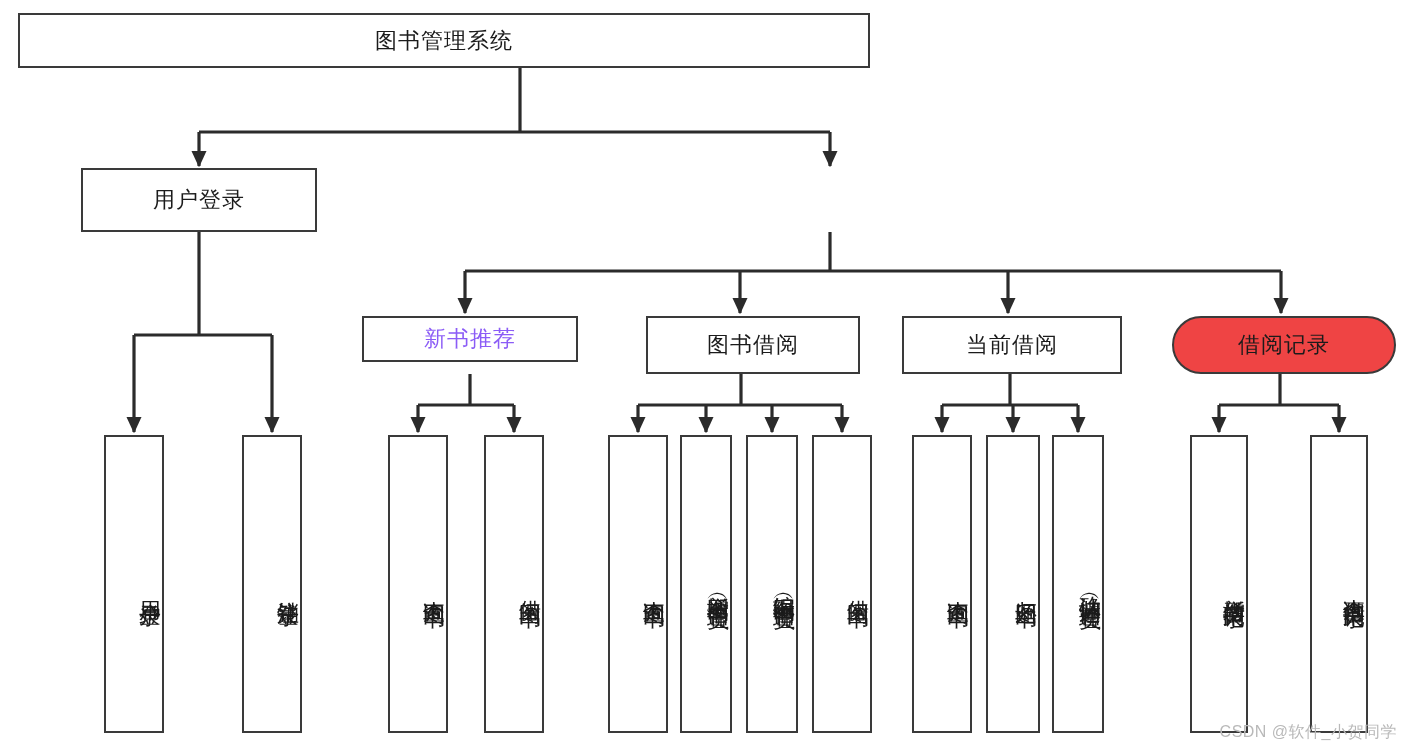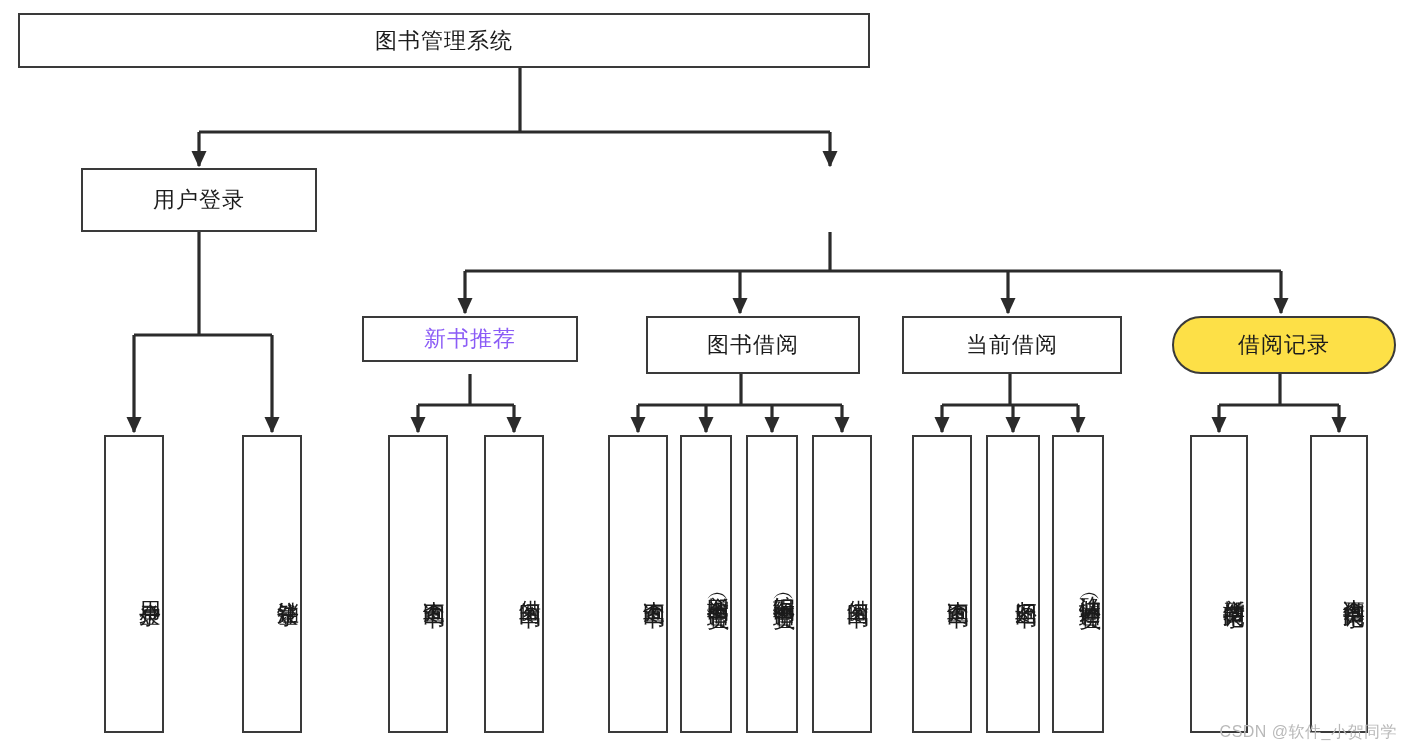--- a/index.html
+++ b/index.html
@@ -116,21 +116,21 @@
     </g>
   </svg>
 
   <div class="node node-h" style="left: 18px; top: 13px; width: 852px; height: 55px; border-color: rgb(58, 58, 58); background: rgb(255, 255, 255); color: rgb(27, 27, 27);">图书管理系统</div>
 
   <div class="node node-h" style="left: 81px; top: 168px; width: 236px; height: 64px; border-color: rgb(58, 58, 58); background: rgb(255, 255, 255); color: rgb(27, 27, 27);">用户登录</div>
 
   <div class="node node-h" style="left: 362px; top: 316px; width: 216px; height: 46px; border-color: rgb(58, 58, 58); background: rgb(255, 255, 255); color: #8b5cf6;">新书推荐</div>
   <div class="node node-h" style="left: 634px; top: 316px; width: 214px; height: 58px; border-color: rgb(58, 58, 58); background: rgb(255, 255, 255); color: rgb(27, 27, 27); margin-left: 12px;">图书借阅</div>
   <div class="node node-h" style="left: 902px; top: 316px; width: 220px; height: 58px; border-color: rgb(58, 58, 58); background: rgb(255, 255, 255); color: rgb(27, 27, 27);">当前借阅</div>
-  <div class="node node-h" style="left: 1172px; top: 316px; width: 224px; height: 58px; border-color: rgb(58, 58, 58); background: #fde047; color: rgb(27, 27, 27); border-radius: 29px;">借阅记录</div>
+  <div class="node node-h" style="left: 1172px; top: 316px; width: 224px; height: 58px; border-color: rgb(58, 58, 58); background: #ef4444; color: rgb(27, 27, 27); border-radius: 29px;">借阅记录</div>
 
   <div class="node node-v" style="left: 104px; top: 435px; width: 60px; height: 298px; border-color: rgb(58, 58, 58); background: rgb(255, 255, 255); color: rgb(27, 27, 27);">用户登录</div>
   <div class="node node-v" style="left: 242px; top: 435px; width: 60px; height: 298px; border-color: rgb(58, 58, 58); background: rgb(255, 255, 255); color: rgb(27, 27, 27);">注销登录</div>
   <div class="node node-v" style="left: 388px; top: 435px; width: 60px; height: 298px; border-color: rgb(58, 58, 58); background: rgb(255, 255, 255); color: rgb(27, 27, 27);">查询图书</div>
   <div class="node node-v" style="left: 484px; top: 435px; width: 60px; height: 298px; border-color: rgb(58, 58, 58); background: rgb(255, 255, 255); color: rgb(27, 27, 27);">借阅图书</div>
   <div class="node node-v" style="left: 608px; top: 435px; width: 60px; height: 298px; border-color: rgb(58, 58, 58); background: rgb(255, 255, 255); color: rgb(27, 27, 27);">查询图书</div>
   <div class="node node-v" style="left: 680px; top: 435px; width: 52px; height: 298px; border-color: rgb(58, 58, 58); background: rgb(255, 255, 255); color: rgb(27, 27, 27);">新增图书（管理员）</div>
   <div class="node node-v" style="left: 746px; top: 435px; width: 52px; height: 298px; border-color: rgb(58, 58, 58); background: rgb(255, 255, 255); color: rgb(27, 27, 27);">编辑图书（管理员）</div>
   <div class="node node-v" style="left: 812px; top: 435px; width: 60px; height: 298px; border-color: rgb(58, 58, 58); background: rgb(255, 255, 255); color: rgb(27, 27, 27);">借阅图书</div>
   <div class="node node-v" style="left: 912px; top: 435px; width: 60px; height: 298px; border-color: rgb(58, 58, 58); background: rgb(255, 255, 255); color: rgb(27, 27, 27);">查询图书</div>

